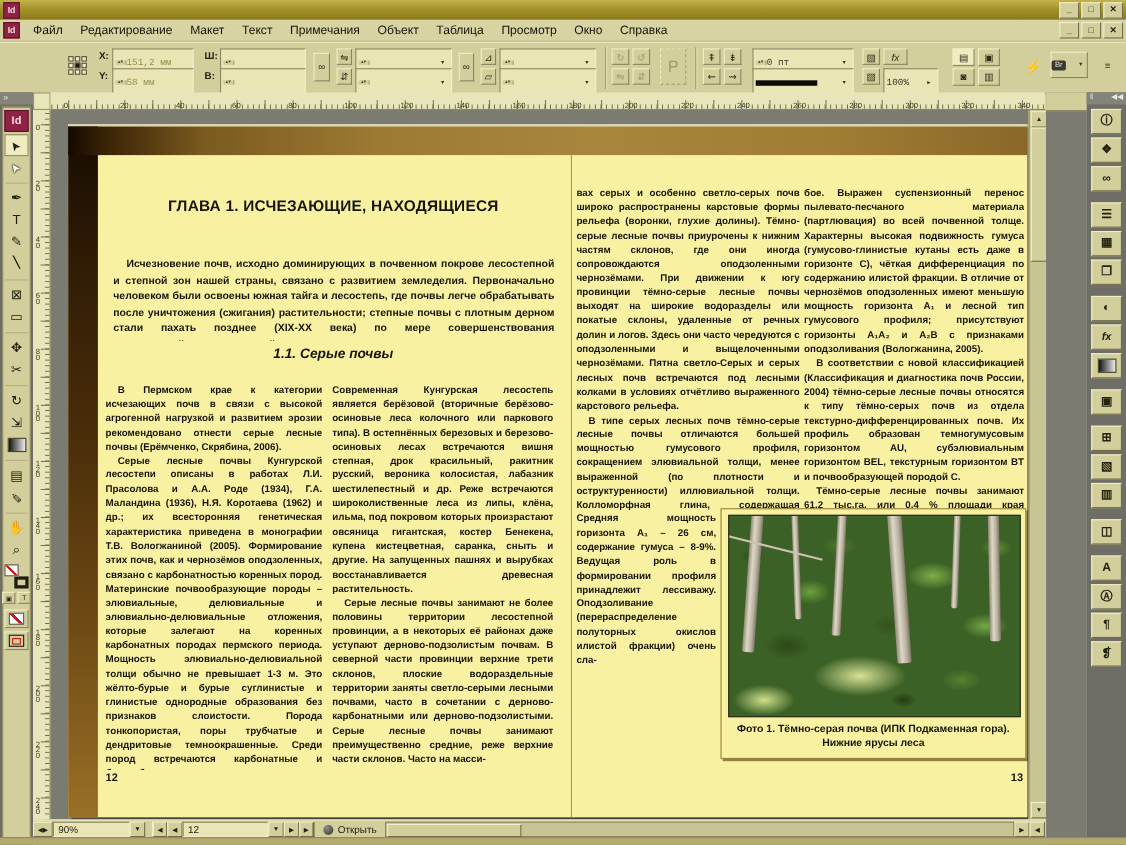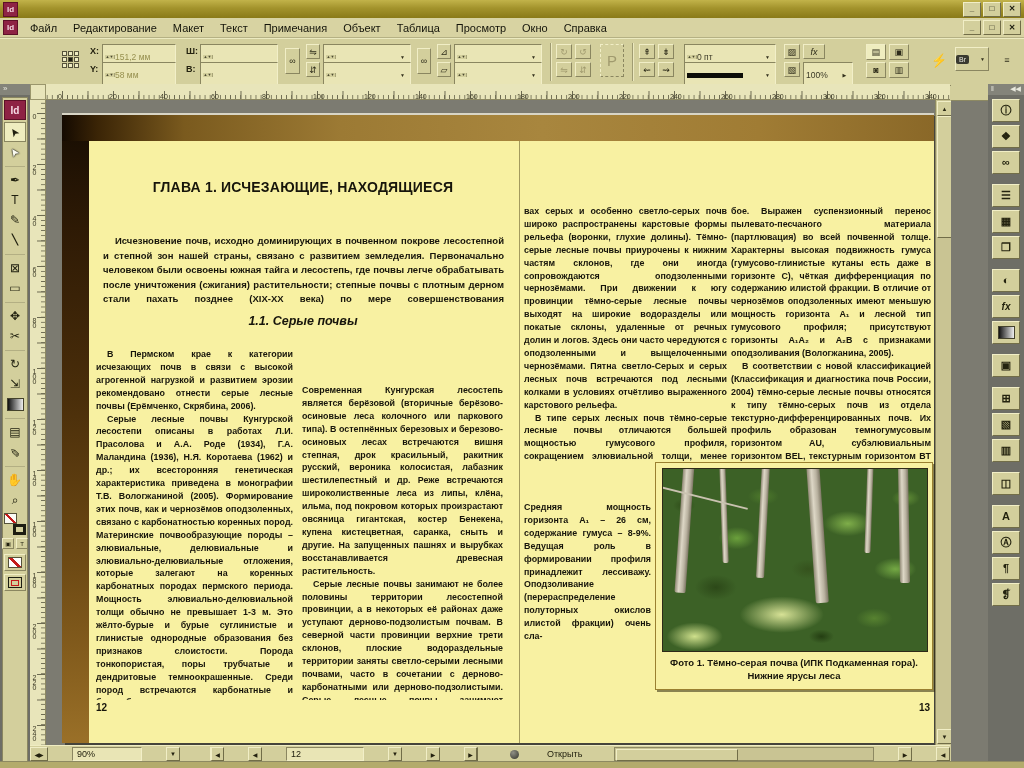--- a/index.html
+++ b/index.html
@@ -19,21 +19,21 @@
     display:flex;align-items:center;justify-content:center;line-height:1;}
   
   #menubar{position:absolute;left:0;top:18px;width:1024px;height:20px;background:#d8d3a2;
     display:flex;align-items:center;padding:0 3px;box-sizing:border-box;border-bottom:1px solid #b5b184;}
   .menu-item{font-size:11px;color:#14140a;padding:2px 8px;cursor:default;}
   
   #controlpanel{position:absolute;left:0;top:38px;width:1024px;height:46px;background:#d3cf9c;
     border-top:1px solid #eceac0;border-bottom:1px solid #8d8962;}
   .cp{position:absolute;box-sizing:border-box;}
   .field{background:#e9e5b5;border:1px solid;border-color:#8a8660 #f2efc8 #f2efc8 #8a8660;
-    font-size:8.5px;color:#3a3826;display:flex;align-items:center;padding:12px 2px;overflow:hidden;}
+    font-size:8.5px;color:#3a3826;display:flex;align-items:center;padding:12px 2px;overflow:hidden;font-family:Liberation Mono, monospace;}
   .field .gray{color:#97904f;}
   .stepper{width:9px;display:flex;flex-direction:column;align-items:center;justify-content:center;
     font-size:4px;color:#4a4830;background:#d3cf9c;border-right:1px solid #a8a478;line-height:1.1;flex:0 0 9px;}
   .dd{margin-left:auto;width:11px;align-self:stretch;background:#c9c493;border-left:1px solid #8a8660;
     display:flex;align-items:center;justify-content:center;font-size:5px;color:#33301c;}
   .cpbtn{background:#d3cf9c;border:1px solid;border-color:#f1eec6 #8a8660 #8a8660 #f1eec6;
     display:flex;align-items:center;justify-content:center;font-size:9px;color:#2e2c1a;}
   .cpbtn.gray{color:#a09a6e;}
   .cplabel{font-size:9px;font-weight:bold;color:#23210f;}
   .proxy{display:grid;grid-template-columns:repeat(3,5px);grid-template-rows:repeat(3,5px);gap:1px;}
@@ -99,21 +99,21 @@
     background:linear-gradient(90deg,#140a01 0,#3a2406 4%,#7a5a1e 14%,#9c7a34 32%,#a8863e 55%,#a07c34 80%,#8a6828 100%);}
   #leftstrip{position:absolute;left:0;top:0;width:27px;height:628px;
     background:linear-gradient(180deg,#160c02 0,#2e1a05 18%,#4a2e0a 45%,#6e4a14 72%,#8a6220 90%,#9a7028 100%);}
   #centerline{position:absolute;left:457px;top:26px;width:1px;height:602px;background:#a39a5e;}
   .doctext{position:absolute;color:#17150b;font-weight:bold;overflow:hidden;}
   .chapter{font-size:14px;line-height:27px;text-align:center;letter-spacing:.2px;}
   .intro{font-size:9.5px;line-height:14.5px;text-align:justify;text-indent:12px;}
   .section{font-size:12.5px;text-align:center;}
   .cols{font-size:8.9px;line-height:12.9px;text-align:justify;}
   .cols p{margin:0;text-indent:11px;}
-  .cols.cont p:first-child{text-indent:0;margin-top:36px;}
+  .cols.cont p:first-child{text-indent:0;}
   .pagenum{font-size:10px;}
   
   #photobox{position:absolute;left:593px;top:347px;width:278px;height:228px;background:#f8f1a2;
     border:1px solid #9a8030;box-shadow:2px 2px 0 rgba(48,40,12,.55);box-sizing:border-box;padding:5px 6px 0 6px;}
   #photo{position:relative;width:264px;height:182px;border:1px solid #2e2a18;overflow:hidden;
     background-color:#3c6126;
     background-image:
       radial-gradient(60px 26px at 45% 80%,#d7e296 0,rgba(215,226,150,0) 70%),
       radial-gradient(40px 20px at 12% 92%,#cfe08c 0,rgba(207,224,140,0) 70%),
       radial-gradient(34px 18px at 70% 30%,#7fae4a 0,rgba(127,174,74,0) 70%),
@@ -146,21 +146,21 @@
     display:flex;justify-content:space-between;padding:0 3px;}
   #dock-buttons{display:flex;flex-direction:column;align-items:center;padding-top:4px;}
   .dockbtn{width:26px;height:21px;background:#d3cf9c;border:1px solid;
     border-color:#f1eec6 #716d48 #716d48 #f1eec6;display:flex;align-items:center;justify-content:center;
     font-size:11px;color:#24230f;margin-bottom:3px;flex:0 0 auto;}
   .dockbtn .g{line-height:1;font-weight:bold;}
   .dockbtn[data-name="effects-panel-button"] .g{font-style:italic;font-size:10px;}
   .dockbtn-sep{height:7px;flex:0 0 auto;}
   
   #statusbar{position:absolute;left:30px;top:745px;width:920px;height:16px;background:#d3cf9c;
-    border-top:1px solid #efecc2;display:flex;align-items:center;font-size:9px;color:#23210f;gap:24px;}
+    border-top:1px solid #efecc2;display:flex;align-items:center;font-size:9px;color:#23210f;}
   .sbbtn{width:14px;height:14px;background:#d3cf9c;border:1px solid;border-color:#f1eec6 #716d48 #716d48 #f1eec6;
     font-size:6px;display:flex;align-items:center;justify-content:center;box-sizing:border-box;flex:0 0 auto;}
   .sbfield{background:#e9e5b5;border:1px solid;border-color:#8a8660 #f2efc8 #f2efc8 #8a8660;
     padding:0 4px;height:14px;display:flex;align-items:center;box-sizing:border-box;}
   .sbtrack{flex:1;height:14px;background:#c9c493;border:1px solid #8d8962;box-sizing:border-box;position:relative;}
   .sbthumb{position:absolute;left:1px;top:1px;width:120px;height:10px;background:#d3cf9c;border:1px solid;
     border-color:#f1eec6 #716d48 #716d48 #f1eec6;}
   .statusdot{width:9px;height:9px;border-radius:50%;background:radial-gradient(circle at 35% 30%,#8f8f85,#33332b);
     margin:0 4px 0 8px;flex:0 0 auto;}
   #bottomedge{position:absolute;left:0;top:761px;width:1024px;height:7px;background:#b3ab6c;

